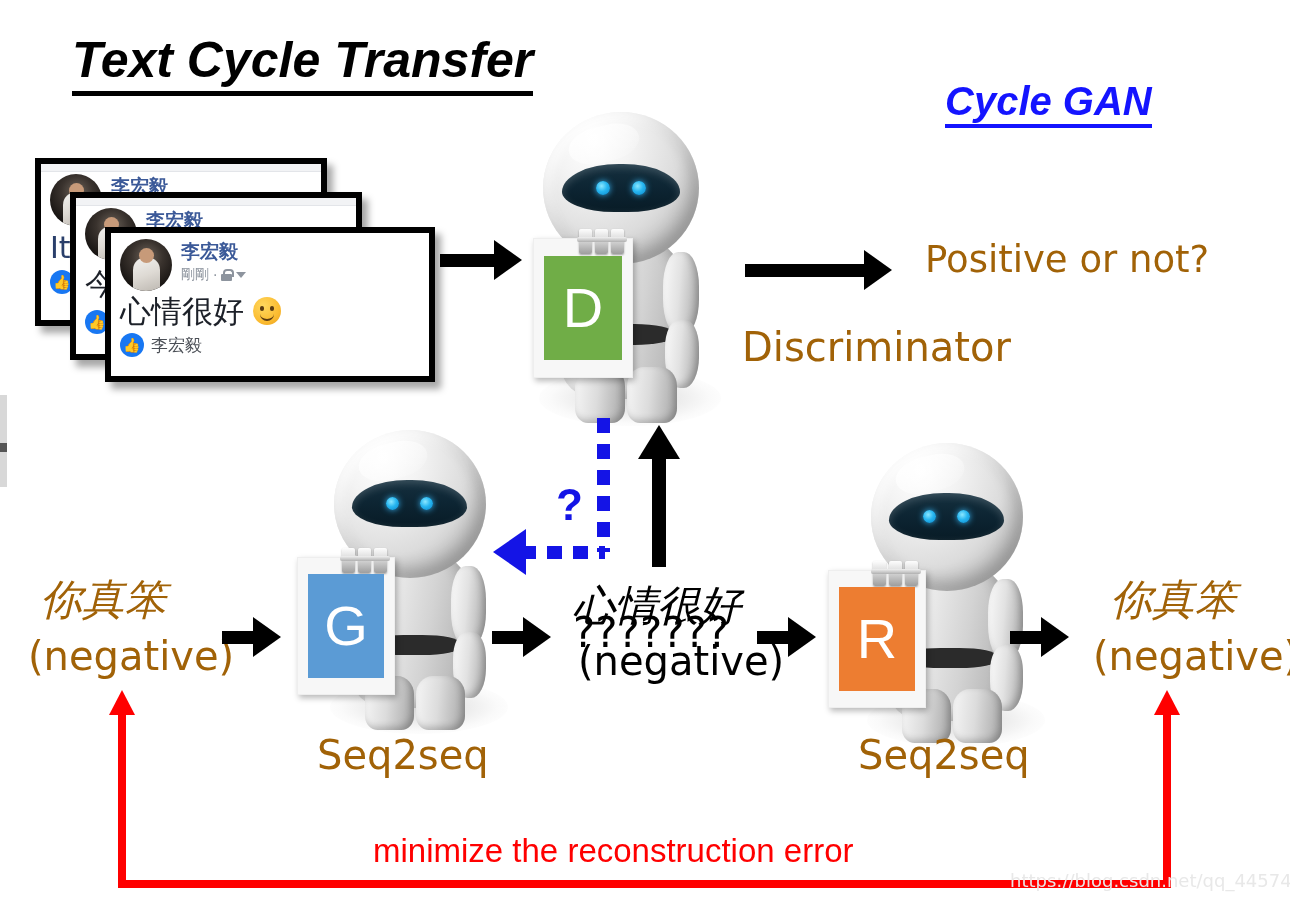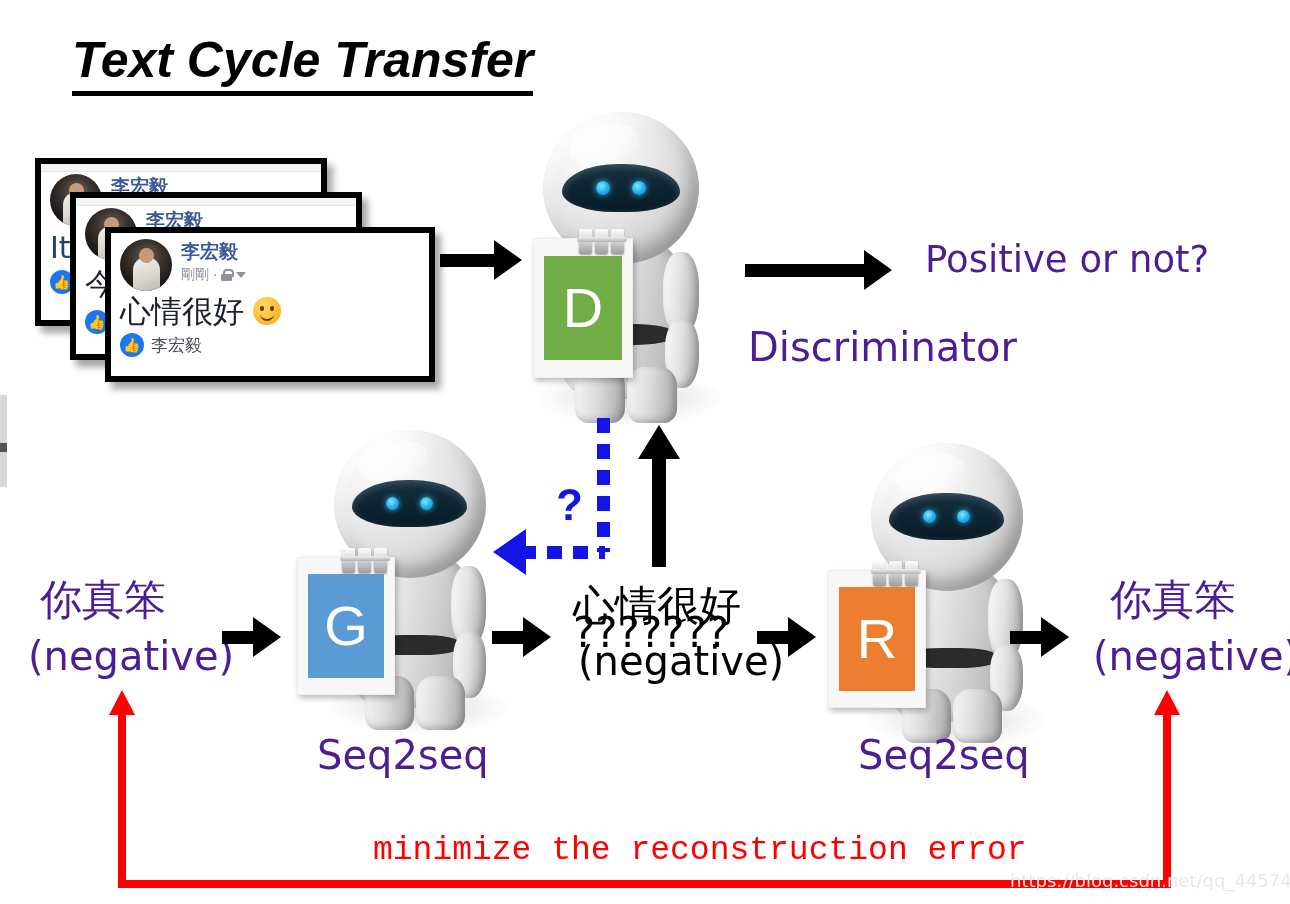--- a/index.html
+++ b/index.html
@@ -238,36 +238,36 @@
     width:0;height:0;border-top:23px solid transparent;border-bottom:23px solid transparent;
     border-right:33px solid #1414e6;
   }
   .qmark {
     position:absolute; color:#1414e6; font-size:44px; font-weight:bold;
     font-family:"Liberation Sans", sans-serif; line-height:1;
   }
 
   
   .lbl {
-    position:absolute; color:#4c1d95;
+    position:absolute; color:#a16207;
     font-family:"DejaVu Sans","Liberation Sans",sans-serif;
     white-space:nowrap; line-height:1.12;
   }
-  .lbl-cjk { font-family:"DejaVu Sans", sans-serif; }
+  .lbl-cjk { font-family:"DejaVu Sans", sans-serif;font-style:italic; }
 
   
   .red { background:#ff0000; position:absolute; }
   .red-head-up {
     position:absolute; width:0;height:0;
     border-left:13px solid transparent;border-right:13px solid transparent;
     border-bottom:25px solid #ff0000;
   }
   #red-text {
     position:absolute; color:#ff0000; font-size:33px;
-    font-family:Liberation Mono, monospace;
+    font-family:Liberation Sans, sans-serif;
     white-space:nowrap;
   }
 
   
   #left-scrollbar {
     position:absolute; left:0; top:395px; width:7px; height:92px;
     background:#d8d8d8;
   }
   #left-scrollbar i {
     position:absolute; left:0; top:48px; width:7px; height:9px; background:#555;
@@ -284,20 +284,21 @@
 <body style="background: rgb(255, 255, 255);">
 
 <div id="slide">
 
   <div id="left-scrollbar">
     <i></i>
   </div>
 
   <div class="abs" id="title-main">Text Cycle Transfer</div>
 
+  <div class="abs" id="title-cycle" style="color: rgb(20, 20, 255); border-bottom-color: rgb(20, 20, 255);">Cycle GAN</div>
 
   <div class="abs fbcard" id="fbcard-back">
     <div class="fb-inner">
       <div class="fb-topbar"></div>
       <div class="fb-head">
         <div class="fb-avatar"></div>
         <div class="fb-meta">
           <div class="fb-name">李宏毅</div>
         </div>
       </div>
@@ -375,21 +376,21 @@
     <div class="clip">
         <i></i>
         <i></i>
         <i></i>
       </div>
     <div class="sign-inner" id="sign-d-inner" style="background: rgb(112, 173, 71);">
       <span class="sign-letter">D</span>
     </div>
   </div>
 
-  <div class="lbl" style="left:742px; top:325px; font-size:40px;margin-left:6px;">Discriminator</div>
+  <div class="lbl" style="left:742px; top:325px; font-size:40px;">Discriminator</div>
 
   <div class="arrow-blk" style="left:745px; top:250px;">
     <div class="shaft" style="width:120px;"></div>
     <div class="headr"></div>
   </div>
 
   <div class="lbl" style="left:925px; top:239px; font-size:37px;">Positive or not?</div>
 
   <div class="dash-v" style="left:597px; top:418px; height:134px;"></div>
   <div class="dash-h" style="left:521px; top:546px; width:84px;"></div>

